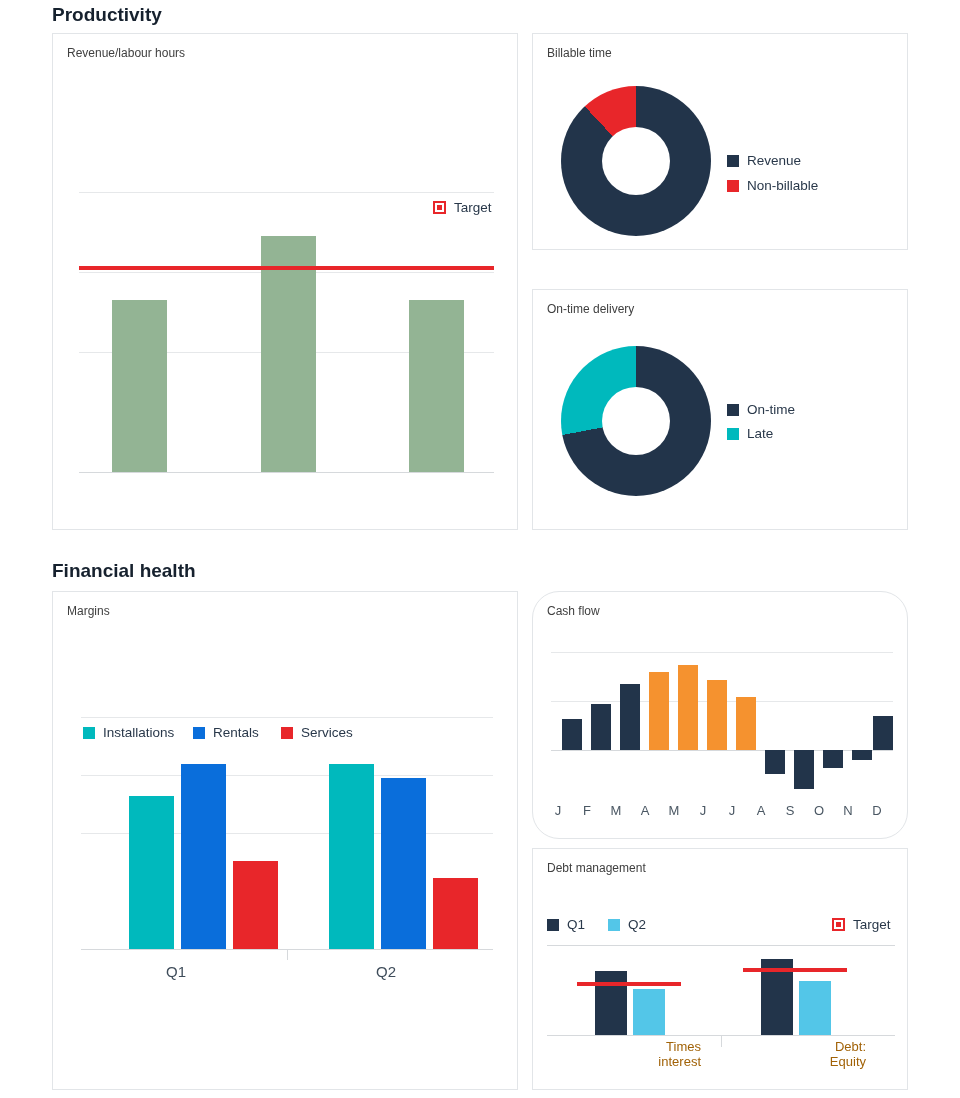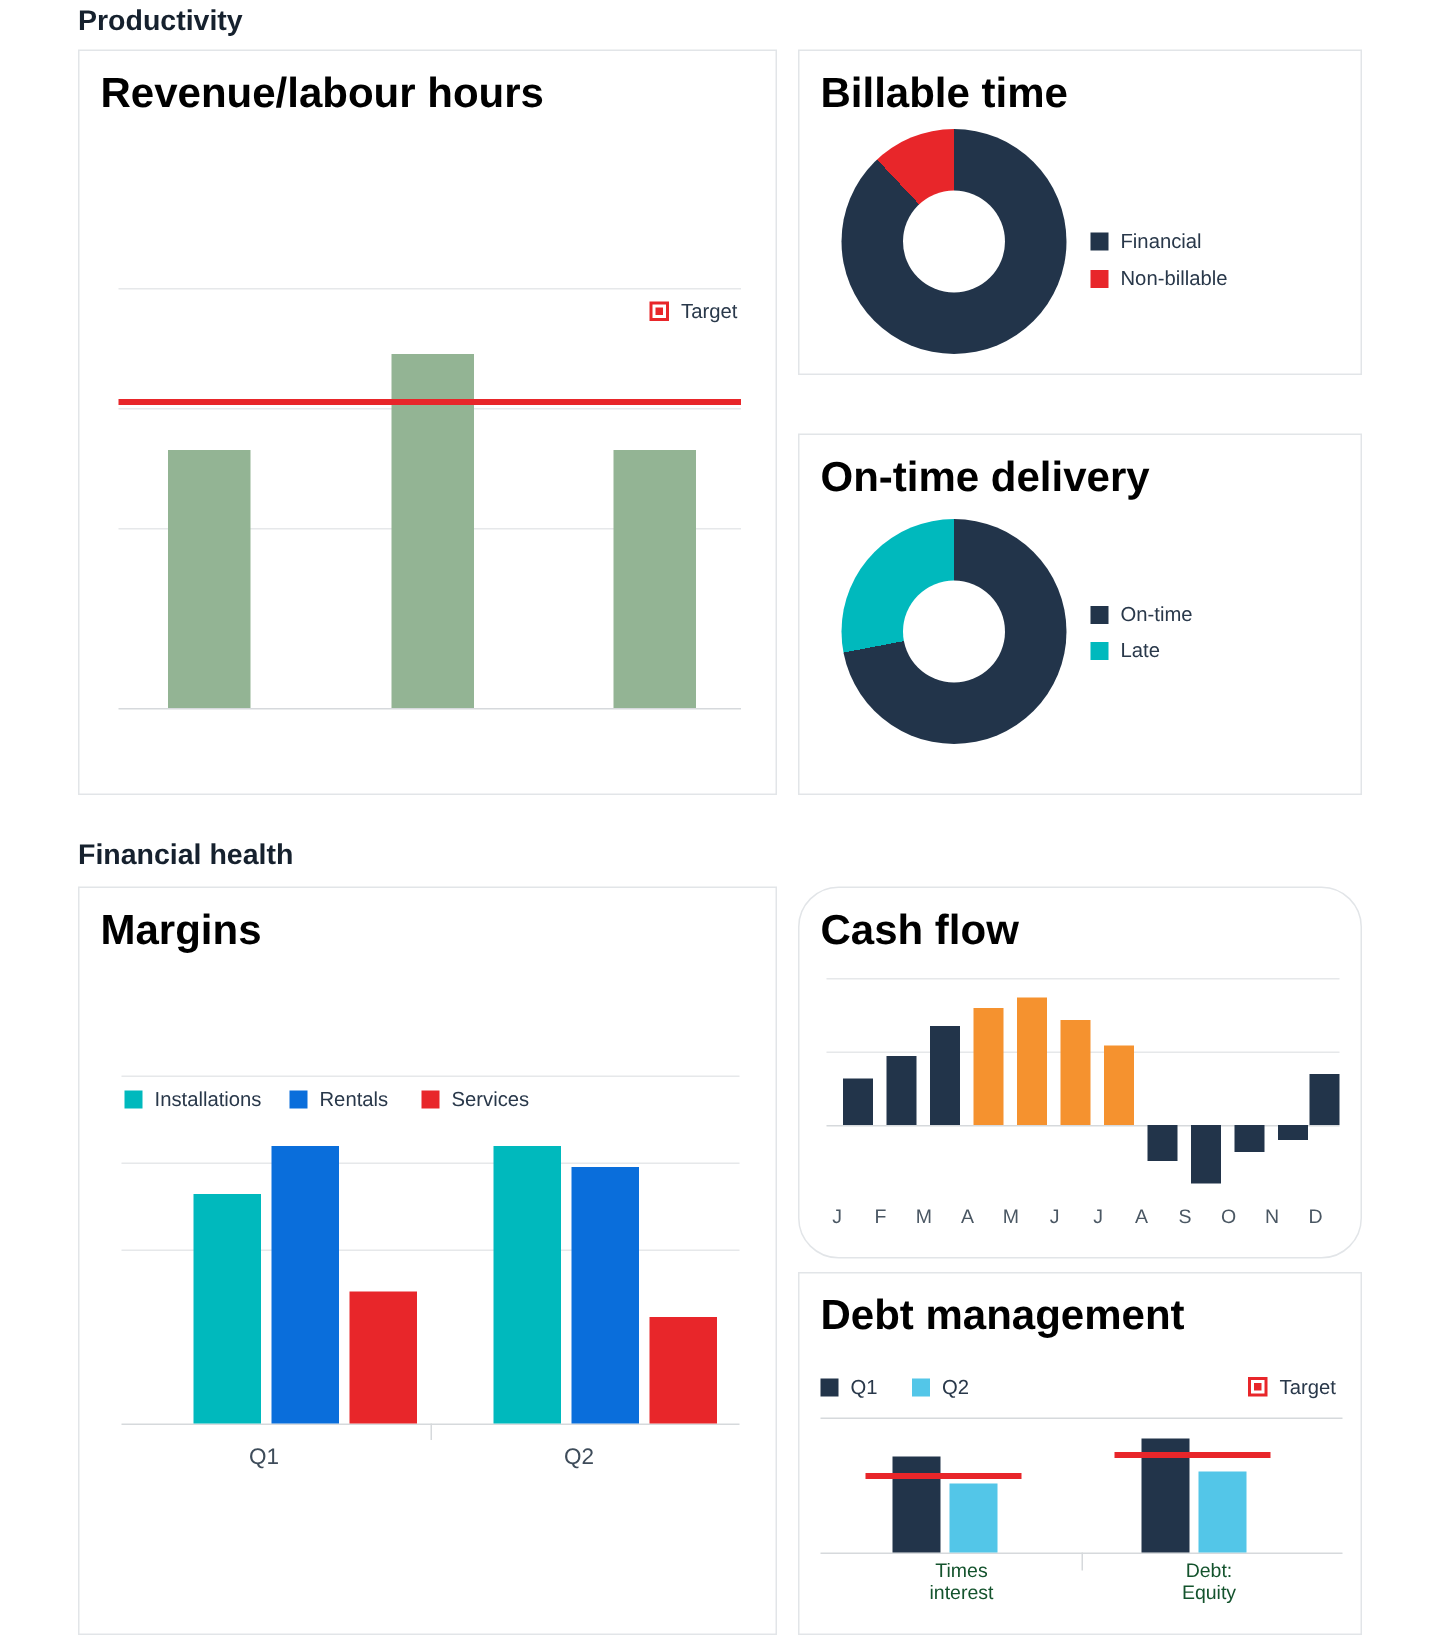--- a/index.html
+++ b/index.html
@@ -17,26 +17,26 @@
     font-weight: bold;
     color: #16212e;
     position: absolute;
   }
   .card {
     position: absolute;
     background: #fff;
     border: 1px solid #e2e5e8;
   }
   .card-title {
-    font-size: 28px;
-    color: #000000;
+    font-size: 12px;
+    color: #404040;
     position: absolute;
     left: 14px;
     top: 12px;
-    font-weight: bold;
+    font-weight: normal;
   }
   .plot { position: absolute; }
 
   .gridline { position: absolute; height: 1px; background: #e6e8ea; }
   .axisline { position: absolute; height: 1px; background: #d6d9dc; }
   .bar { position: absolute; }
   .tick-label {
     position: absolute;
     font-size: 13px;
     color: #4a5763;
@@ -71,22 +71,22 @@
   }
   .target-line { position: absolute; height: 4px; background: #e8262a; }
 
   .donut { position: absolute; border-radius: 50%; }
   .donut-hole {
     position: absolute; border-radius: 50%; background: #fff;
   }
   .cat-label {
     position: absolute;
     font-size: 13px;
-    color: #14532d;
-    text-align: center;
+    color: #a16207;
+    text-align: right;
     line-height: 15px;
   }
   .big-cat-label {
     position: absolute;
     font-size: 15px;
     color: #3e4c5a;
     text-align: center;
   }
 </style>
 </head>
@@ -124,21 +124,21 @@
 
     <div class="plot" style="left:28px; top:52px; width:150px; height:150px;">
 
       <div class="donut" style="left:0; top:0; width:150px; height:150px;
            background: conic-gradient(#22344a 0deg 316.8deg, #e8262a 316.8deg 360deg);"></div>
       <div class="donut-hole" style="left:41px; top:41px; width:68px; height:68px;"></div>
     </div>
 
     <div class="legend-item" style="left:194px; top:119px;">
       <span class="legend-swatch" style="background:#22344a;"></span>
-      <span>Financial</span>
+      <span>Revenue</span>
     </div>
     <div class="legend-item" style="left:194px; top:144px;">
       <span class="legend-swatch" style="background:#e8262a;"></span>
       <span>Non-billable</span>
     </div>
   </div>
 
   <div class="card" style="left:532px; top:289px; width:376px; height:241px;">
     <div class="card-title">On-time delivery</div>
 

